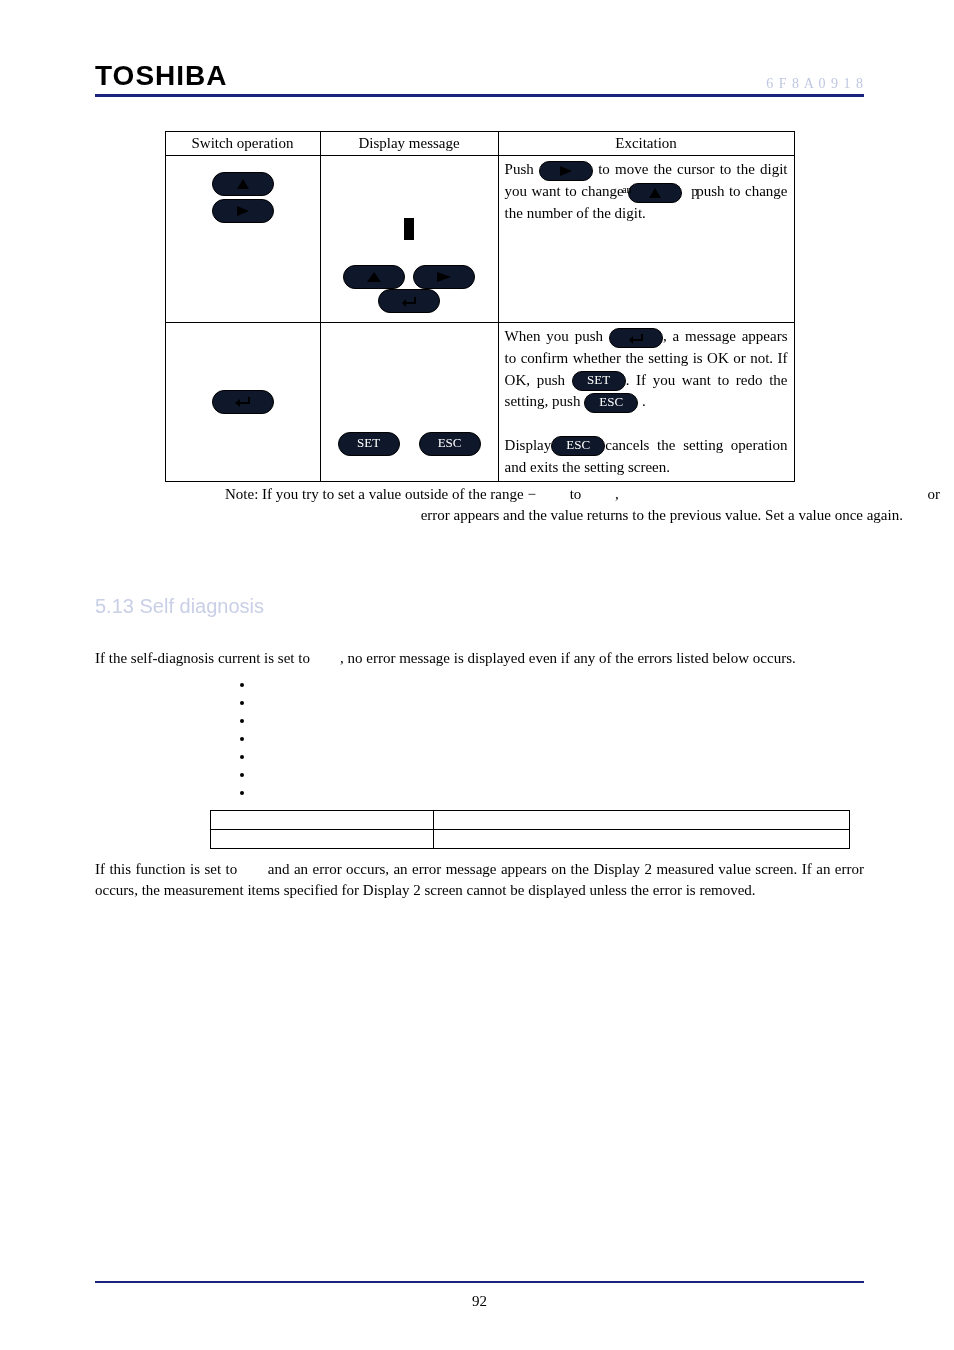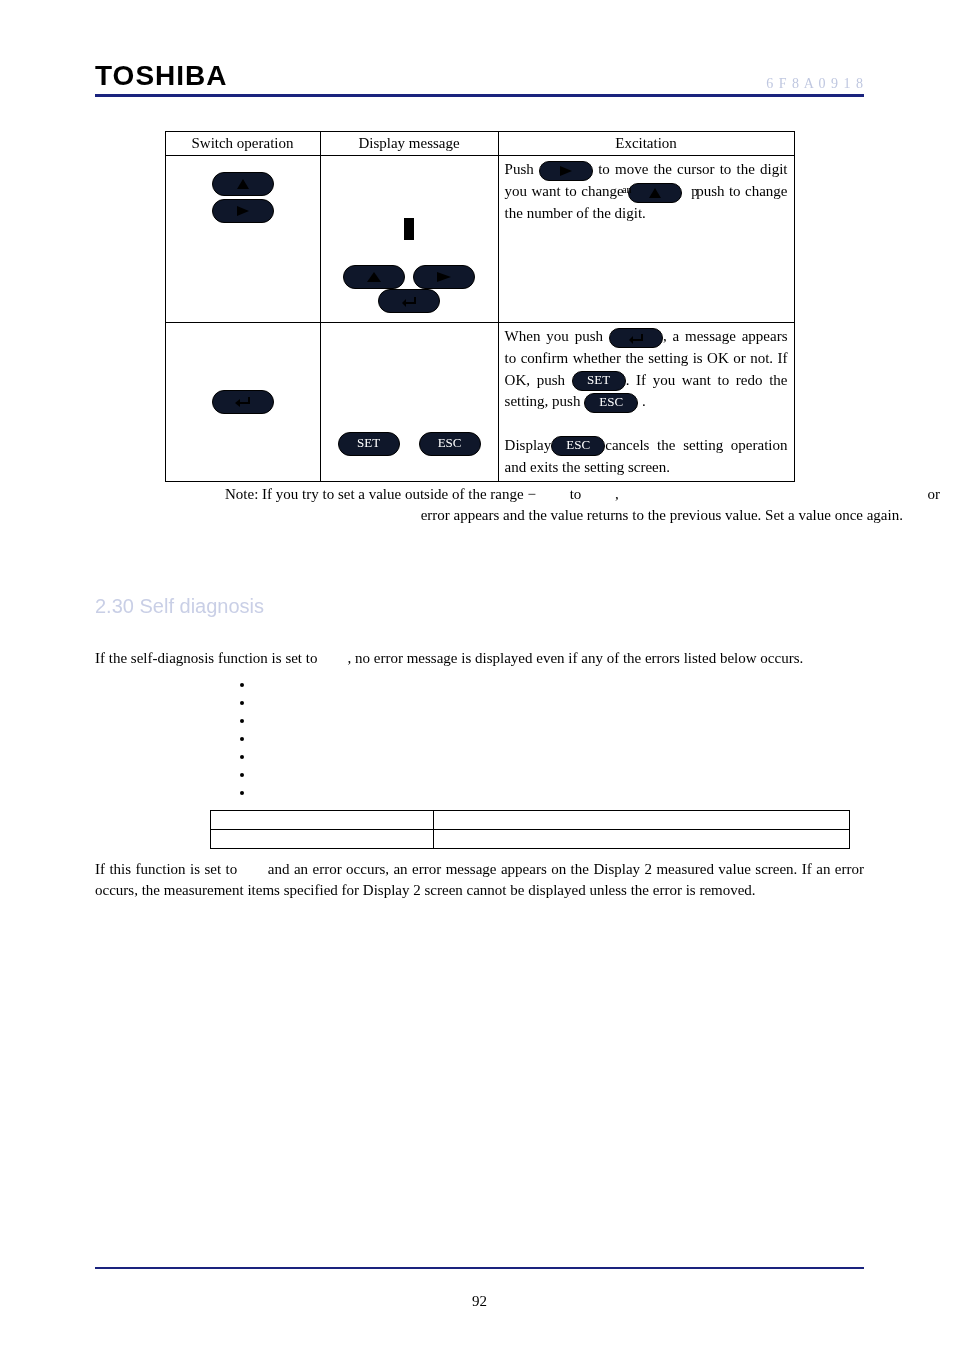--- a/index.html
+++ b/index.html
@@ -110,21 +110,21 @@
     border: 1px solid #000;
     height: 18px;
     font-weight: normal;
     font-size: 14px;
     padding: 0 6px;
   }
   table.tiny .c1 { width: 210px; }
   .footer {
     border-top: 2px solid #1a237e;
     text-align: center;
-    padding-top: 24px;
+    padding-top: 10px;
     margin-top: auto;
   }
   .hidden-white { color: #fff; }
   .justify { text-align: justify; }
 </style>
 </head>
 <body>
 
 <div class="page">
   <div class="header">
@@ -233,25 +233,25 @@
       <span class="hidden-white">10.0</span>
       <span>,</span>
       <span class="hidden-white">OVERFLOW</span>
       <span style="float:right">or</span>
       <div class="note-indent">
         <span class="hidden-white">UNDERFLOW</span>
         <span>error appears and the value returns to the previous value. Set a value once again.</span>
       </div>
     </div>
 
-    <div class="section-num">2.30  Self diagnosis</div>
+    <div class="section-num">5.13  Self diagnosis</div>
 
     <div class="para">
       <br>
-      <span>If the self-diagnosis function is set to </span><span class="hidden-white">OFF</span><span>, no error message is displayed even if any of the errors listed below occurs.</span>
+      <span>If the self-diagnosis current is set to </span><span class="hidden-white">OFF</span><span>, no error message is displayed even if any of the errors listed below occurs.</span>
     </div>
 
     <ul class="err-list">
       <li><span>ROM error</span></li>
       <li><span>RAM error</span></li>
       <li><span>Parameter error</span></li>
       <li><span>Excitation current error</span></li>
       <li><span>Calculation error</span></li>
       <li><span>Empty pipe detected</span></li>
       <li><span>Range over</span></li>

